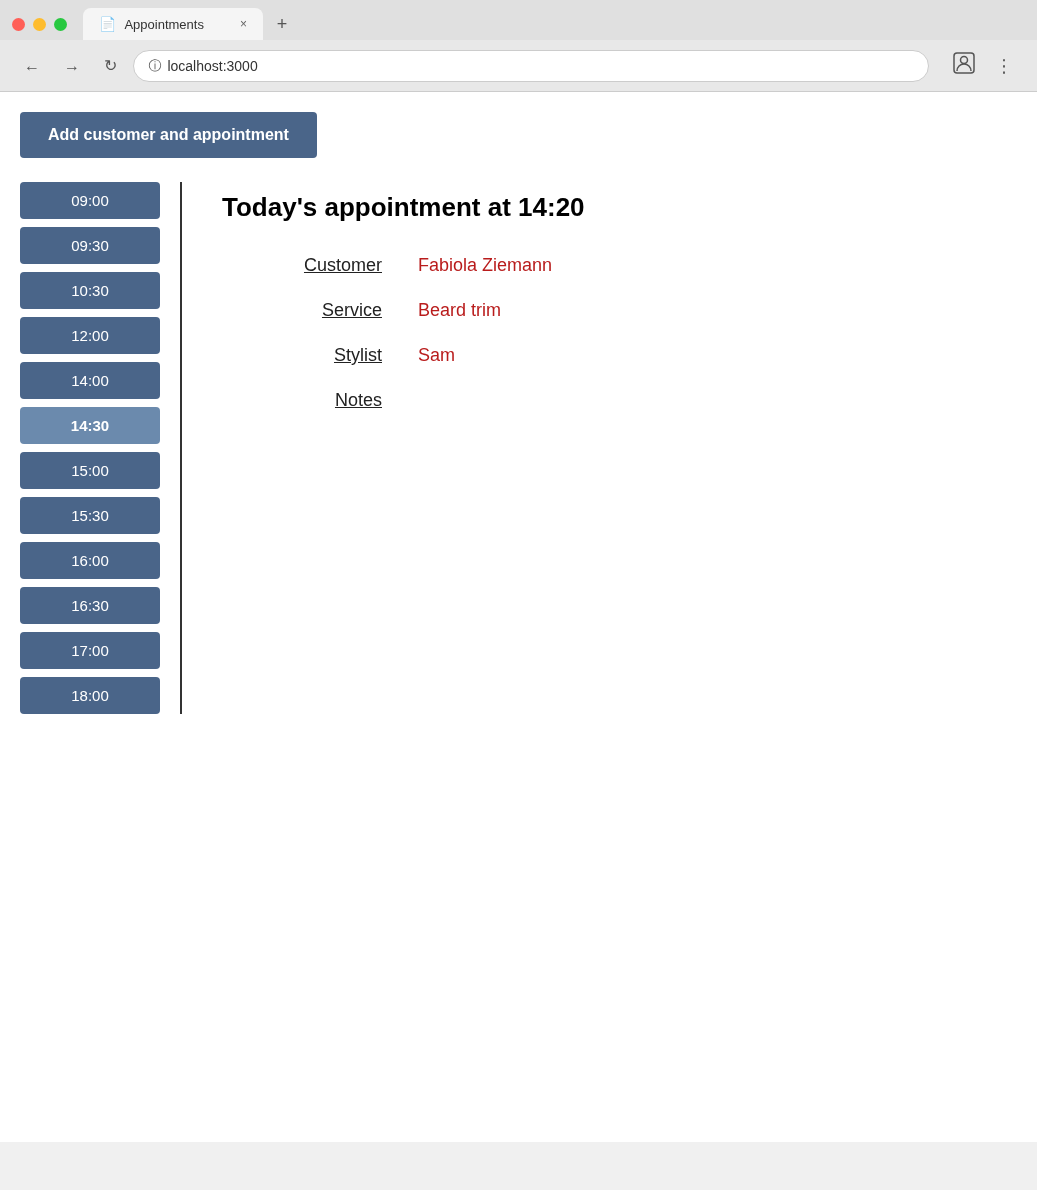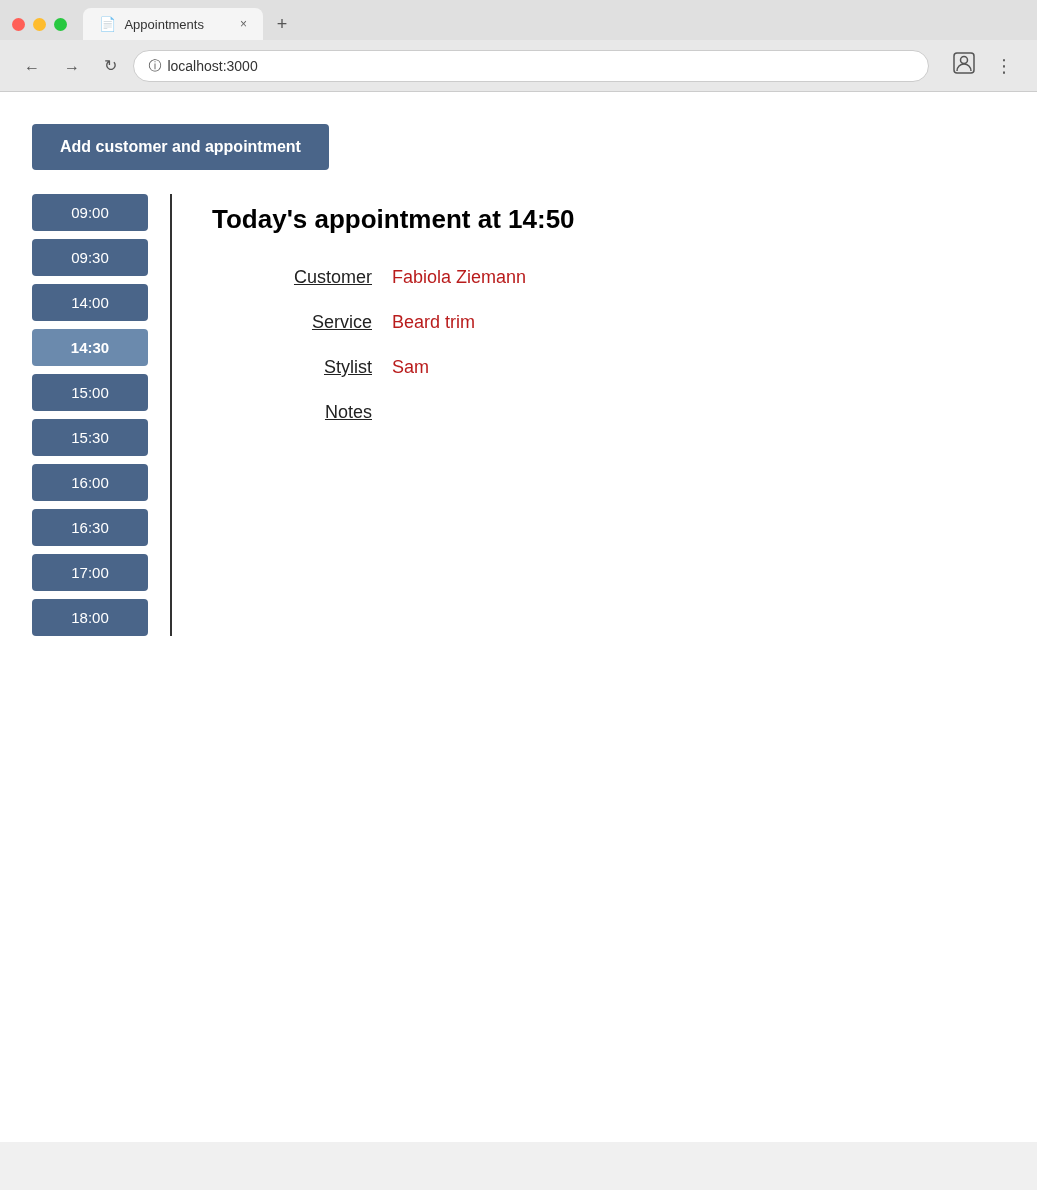--- a/index.html
+++ b/index.html
@@ -123,21 +123,21 @@
       font-size: 18px;
       color: #555;
       cursor: pointer;
       padding: 4px 8px;
     }
 
     
     .page-content {
       background: white;
       min-height: 1050px;
-      padding: 32px;
+      padding: 20px;
     }
 
     .add-btn {
       background: #4a6589;
       color: white;
       border: none;
       padding: 14px 28px;
       font-size: 16px;
       font-weight: bold;
       border-radius: 4px;
@@ -163,21 +163,21 @@
     .time-slot-btn {
       background: #4a6589;
       color: white;
       border: none;
       border-radius: 4px;
       padding: 10px 0;
       font-size: 15px;
       font-weight: 500;
       cursor: pointer;
       text-align: center;
-      width: 116px;
+      width: 140px;
     }
 
     .time-slot-btn.active {
       background: #6b8aad;
       font-weight: bold;
     }
 
     
     .appointment-details {
       flex: 1;
@@ -194,21 +194,21 @@
       display: flex;
       align-items: baseline;
       margin-bottom: 24px;
       font-size: 18px;
     }
 
     .detail-label {
       text-decoration: underline;
       min-width: 160px;
       text-align: right;
-      margin-right: 20px;
+      margin-right: 36px;
       color: #222;
     }
 
     .detail-value {
       color: #b91c1c;
     }
   </style>
 </head>
 <body>
 
@@ -250,32 +250,34 @@
 </div>
 
 <div class="page-content">
   <button class="add-btn">Add customer and appointment</button>
 
   <div class="main-layout">
 
     <div class="time-slots" id="time-slots-container">
     <button class="time-slot-btn">09:00</button>
         <button class="time-slot-btn">09:30</button>
+        <button class="time-slot-btn">10:30</button>
+        <button class="time-slot-btn">12:00</button>
         <button class="time-slot-btn">14:00</button>
         <button class="time-slot-btn active">14:30</button>
         <button class="time-slot-btn">15:00</button>
         <button class="time-slot-btn">15:30</button>
         <button class="time-slot-btn">16:00</button>
         <button class="time-slot-btn">16:30</button>
         <button class="time-slot-btn">17:00</button>
         <button class="time-slot-btn">18:00</button>
       </div>
 
     <div class="appointment-details">
-      <div class="appointment-title">Today's appointment at 14:50</div>
+      <div class="appointment-title">Today's appointment at 14:20</div>
 
       <div class="detail-row">
         <span class="detail-label">Customer</span>
         <span class="detail-value">Fabiola Ziemann</span>
       </div>
 
 
       <div class="detail-row">
         <span class="detail-label">Service</span>
         <span class="detail-value">Beard trim</span>

